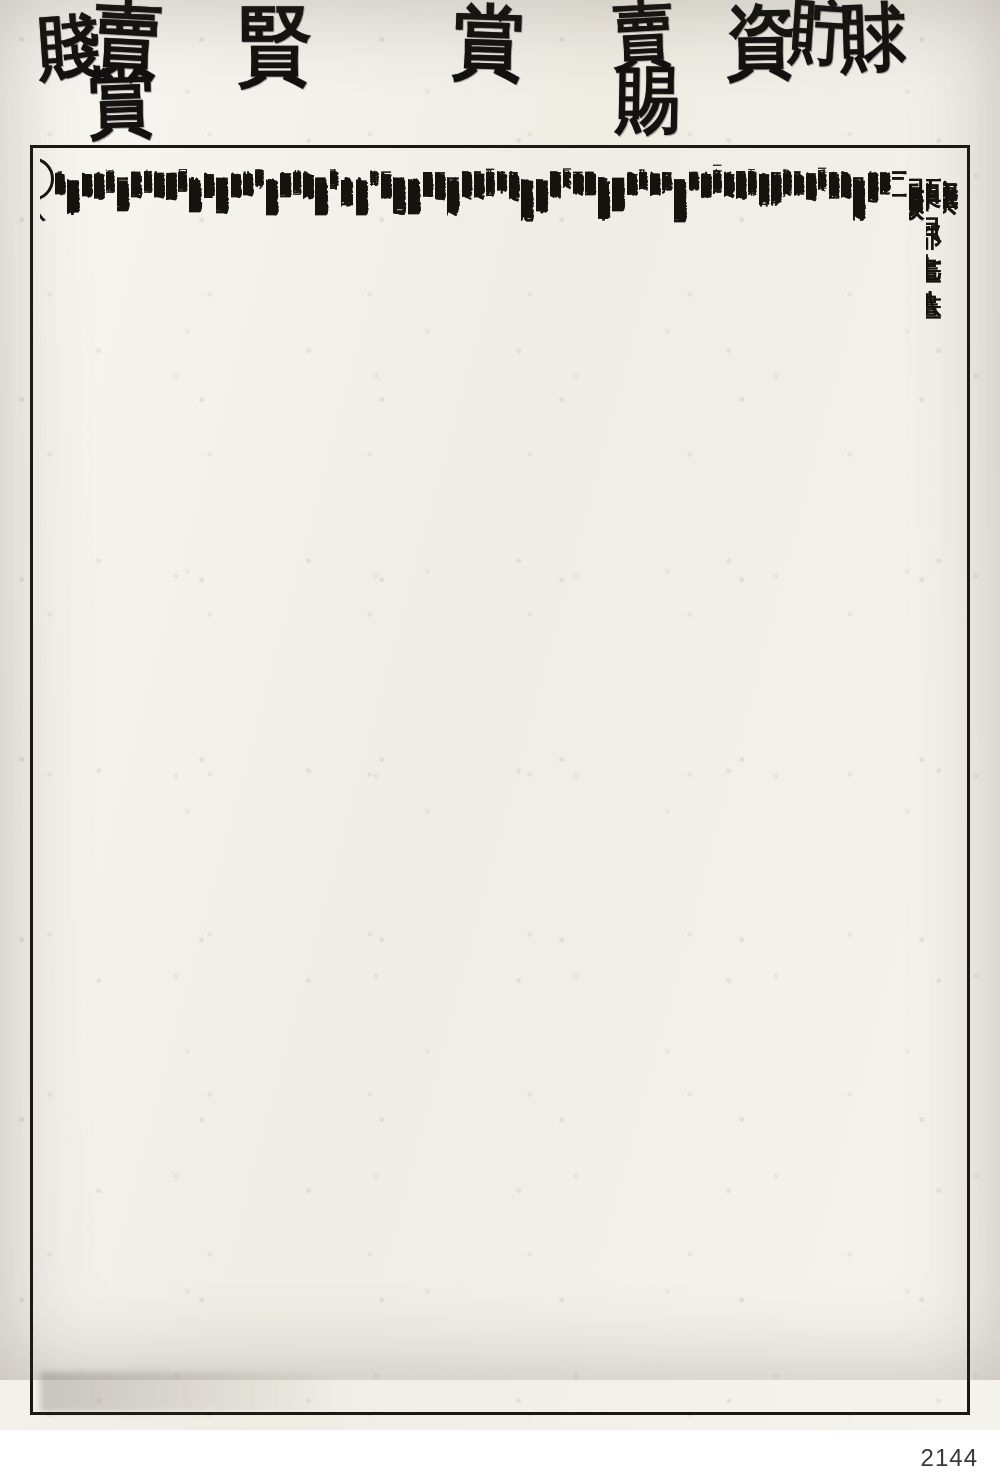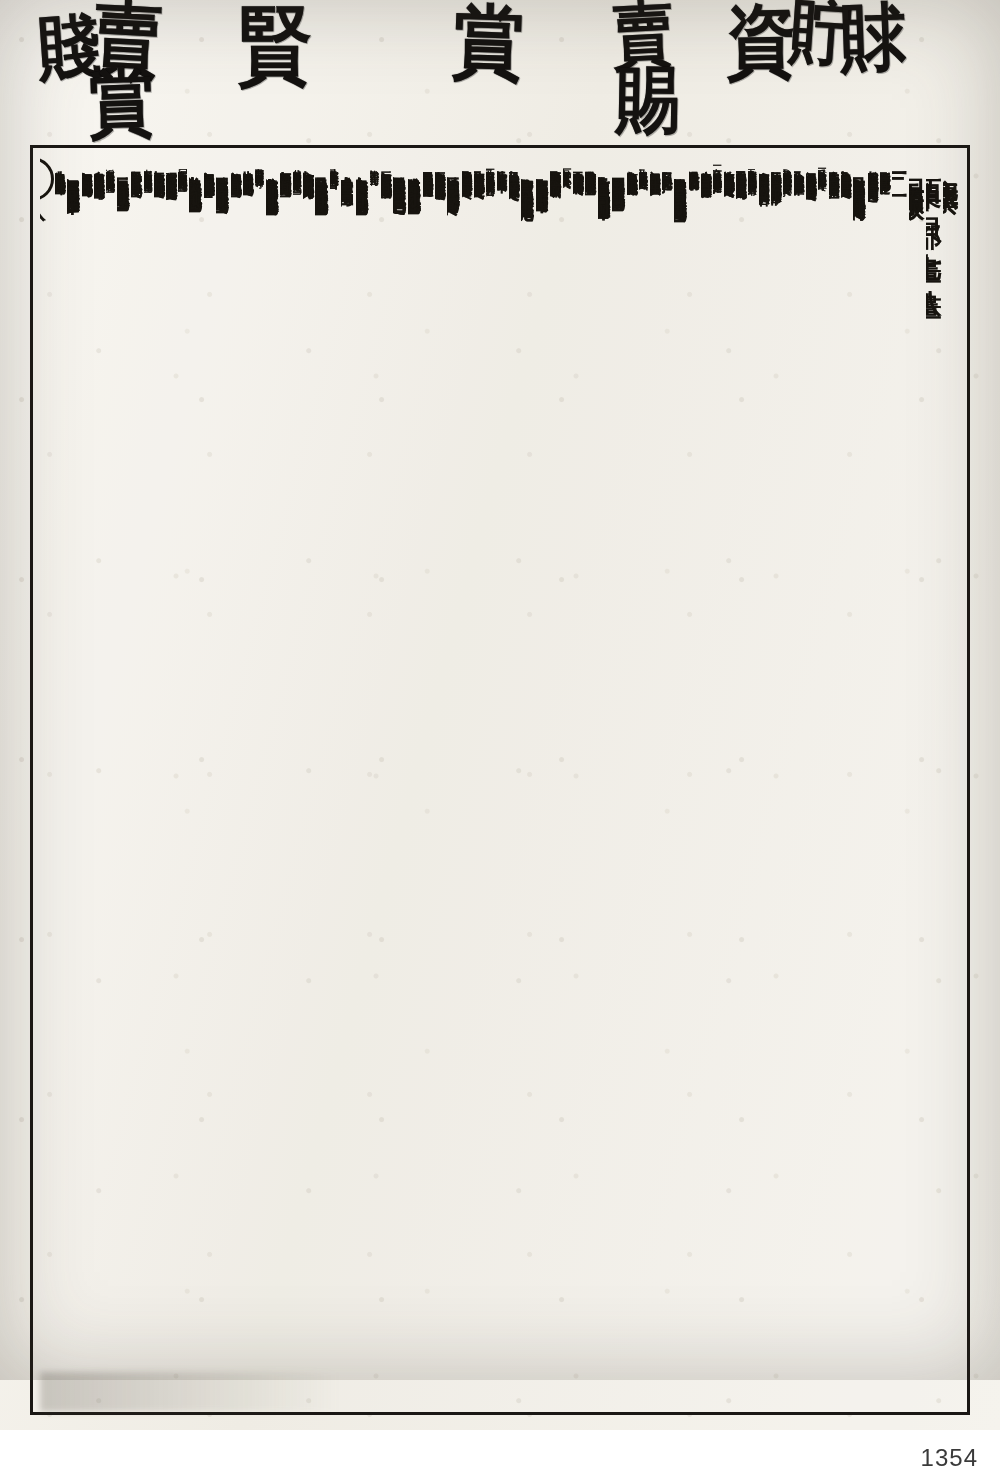--- a/index.html
+++ b/index.html
@@ -269,13 +269,13 @@
           <div class="col col-body">賟集韻他典切音腆說文富也</div>
           <div class="col col-head"><span class="circle-num">八</span></div>
         </div>
     </div>
   </div>
 
   <div id="smudge"></div>
   <div id="vignette"></div>
 </div>
 
-<div id="page-number">1354</div>
+<div id="page-number">2144</div>
 
 </body></html>

